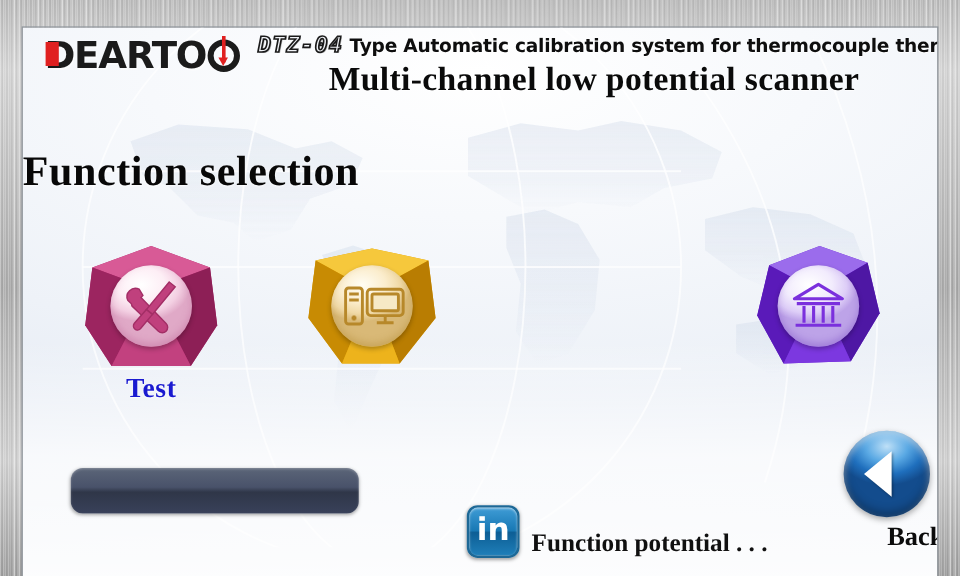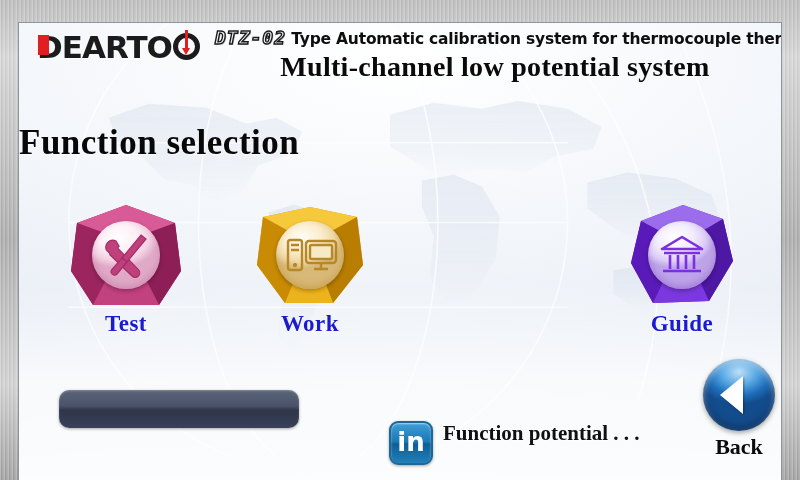--- a/index.html
+++ b/index.html
@@ -106,37 +106,37 @@
     text-shadow:0 1px 1px rgba(255,255,255,.9);
   }
 
   
   #readout {
     position:absolute; left:40px; top:367px; width:240px; height:38px; border-radius:10px;
     background:linear-gradient(180deg,#5b6578 0%, #49526a 42%, #2f3648 53%, #39415a 100%);
     box-shadow:inset 0 1px 2px rgba(255,255,255,.25), 0 1px 3px rgba(0,0,0,.35);
   }
   #status {
-    position:absolute; left:370px; top:398px; display:flex; align-items:flex-start; gap:10px;
+    position:absolute; left:370px; top:398px; display:flex; align-items:flex-end; gap:10px;
   }
   .in-icon {
     width:44px; height:44px; border-radius:9px;
     background:linear-gradient(180deg,#3f9cd6 0%, #1878b4 48%, #0d5e95 52%, #1f7fb9 100%);
     border:2px solid #1d6896;
     box-shadow:inset 0 1px 2px rgba(255,255,255,.6), 0 1px 3px rgba(0,0,0,.35);
     display:flex; align-items:center; justify-content:center;
     font-family:"DejaVu Sans", sans-serif; font-weight:bold; font-size:26px;
     color:#fff; line-height:1; padding-bottom:3px;
   }
   #status .txt {
     font-family:"Liberation Serif", serif; font-weight:bold; font-size:21px; color:#101010;
     text-shadow:0 1px 1px rgba(255,255,255,.85);
   }
 
-  #back { position:absolute; left:672px; top:336px; width:96px; text-align:center; cursor:pointer; }
+  #back { position:absolute; left:672px; top:336px; width:96px; text-align:right; cursor:pointer; }
   .back-circle {
     width:72px; height:72px; margin:0 auto; border-radius:50%;
     background:
       radial-gradient(60% 45% at 50% 18%, #bfe0f7 0%, #5aa9e4 40%, #1f6fbd 72%, #134c8d 100%);
     box-shadow:0 2px 5px rgba(0,0,0,.35), inset 0 -4px 8px rgba(0,0,0,.3), inset 0 3px 6px rgba(255,255,255,.55);
     position:relative;
   }
   .back-circle:after{
     content:""; position:absolute; left:17px; top:17px;
     border-top:19px solid transparent; border-bottom:19px solid transparent;
@@ -183,24 +183,24 @@
 
     <div class="logo">
       <div class="logo-wordmark">DEARTO</div>
       <div class="logo-dblock"></div>
       <div class="logo-o"></div>
       <div class="logo-needle"></div>
     </div>
 
     <div class="head-texts">
       <div class="head-line1">
-        <span class="model">DTZ-02</span>
+        <span class="model">DTZ-04</span>
         <span>Type Automatic calibration system for thermocouple thermistor</span>
       </div>
-      <div class="head-line2">Multi-channel low potential system</div>
+      <div class="head-line2">Multi-channel low potential scanner</div>
     </div>
   </div>
 
   <div id="page-title">Function selection</div>
 
   <div id="tiles">
 
     <div class="tile" style="left:32px">
       <div class="badge">
         <svg class="burst" viewBox="0 0 118 108">
@@ -237,21 +237,20 @@
         <svg class="glyph" viewBox="0 0 68 68">
           <g fill="none" stroke="#b7882a" stroke-width="2.4">
             <rect x="30" y="20" width="30" height="22" rx="3"></rect>
             <rect x="34" y="24" width="22" height="14" rx="1.5" fill="#f6e9c6"></rect>
             <path d="M45 42 v5 M38 48 h14"></path>
             <rect x="12" y="19" width="14" height="30" rx="2.5"></rect>
             <path d="M15 24 h8 M15 29 h8 M19 42 v4 M17 44 h4"></path>
           </g>
         </svg>
       </div>
-      <div class="label">Work</div>
     </div>
 
 
     <div class="tile" style="left:588px">
       <div class="badge">
         <svg class="burst" viewBox="0 0 118 108">
           <polygon points="60,4 100,18 110,60 86,100 30,102 8,62 18,20" fill="#6c24d6"></polygon>
           <polygon points="18,20 60,4 100,18 59,42" fill="#9b6cec"></polygon>
           <polygon points="8,62 18,20 59,42 30,102" fill="#5a1ab9"></polygon>
           <polygon points="100,18 110,60 86,100 59,42" fill="#4e17a4"></polygon>
@@ -261,21 +260,20 @@
                     box-shadow:0 2px 4px rgba(0,0,0,.28), inset 0 -3px 6px rgba(110,60,190,.35);"></div>
         <svg class="glyph" viewBox="0 0 68 68">
           <g fill="none" stroke="#7b30dd" stroke-width="2.6" stroke-linejoin="round">
             <path d="M34 16 L54 28 H14 Z"></path>
             <path d="M16 32 h36"></path>
             <path d="M22 34 v14 M30 34 v14 M38 34 v14 M46 34 v14"></path>
             <path d="M15 50 h38"></path>
           </g>
         </svg>
       </div>
-      <div class="label">Guide</div>
     </div>
   </div>
 
   <div id="readout"></div>
 
   <div id="status">
     <div class="in-icon">in</div>
     <div class="txt">Function potential . . .</div>
   </div>
 

